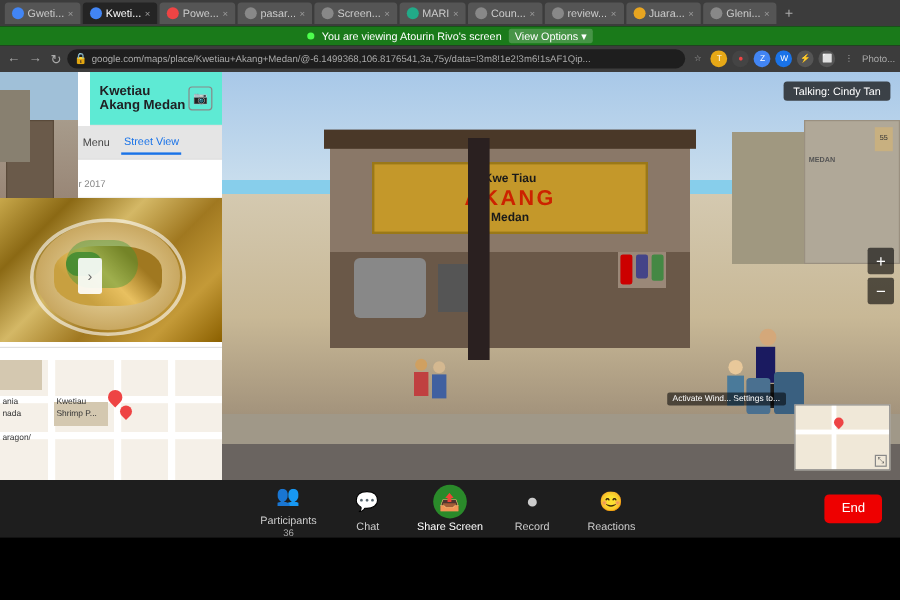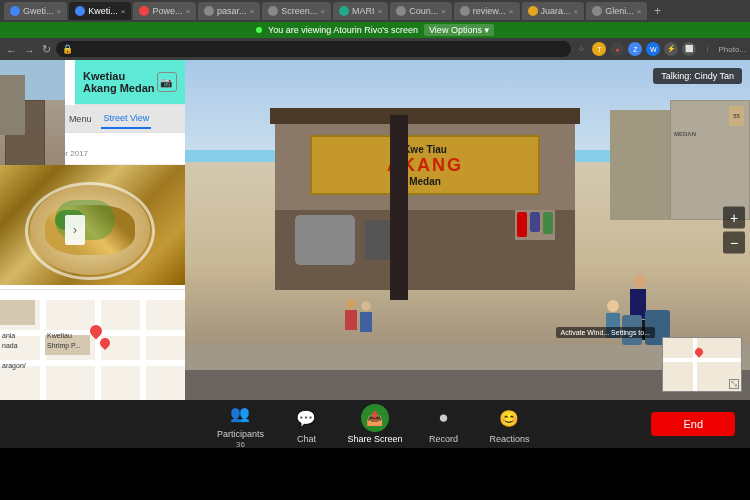--- a/index.html
+++ b/index.html
@@ -483,20 +483,21 @@
   <span>You are viewing Atourin Rivo's screen</span>
   <button class="view-options-btn">View Options ▾</button>
 </div>
 
 <div class="address-bar-row">
   <span class="nav-btn">←</span>
   <span class="nav-btn">→</span>
   <span class="nav-btn">↻</span>
   <div class="address-bar">
     <span class="address-lock">🔒</span>
+    <span style="font-size:8px;color:#aaa;overflow:hidden;white-space:nowrap;">google.com/maps/place/Kwetiau+Akang+Medan/@-6.1499368,106.8176541,3a,75y/data=!3m8!1e2!3m6!1sAF1Qip...</span>
   </div>
   <div class="browser-icons-right">
     <div class="browser-icon" style="background:transparent;color:#aaa;">☆</div>
     <div class="browser-icon yellow">T</div>
     <div class="browser-icon" style="background:#444;color:#e44;">●</div>
     <div class="browser-icon blue">Z</div>
     <div class="browser-icon" style="background:#1a73e8;color:#fff;font-size:7px;">W</div>
     <div class="browser-icon" style="background:#555;">⚡</div>
     <div class="browser-icon" style="background:#555;">⬜</div>
     <div class="browser-icon" style="background:transparent;color:#aaa;">⋮</div>
@@ -712,15 +713,15 @@
     <div class="bottom-btn-icon" style="font-size:16px;">⏺</div>
     <span class="bottom-btn-label">Record</span>
   </div>
 
   <div class="bottom-btn">
     <div class="bottom-btn-icon" style="font-size:16px;">😊</div>
     <span class="bottom-btn-label">Reactions</span>
   </div>
 
   <div class="end-btn-area">
-    <button style="background:#e00;color:#fff;border:none;border-radius:4px;padding:6px 32px;font-size:11px;cursor:pointer;">End</button>
+    <button style="background:#e00;color:#fff;border:none;border-radius:4px;padding:6px 14px;font-size:11px;cursor:pointer;">End</button>
   </div>
 </div>
 
 </body></html>

